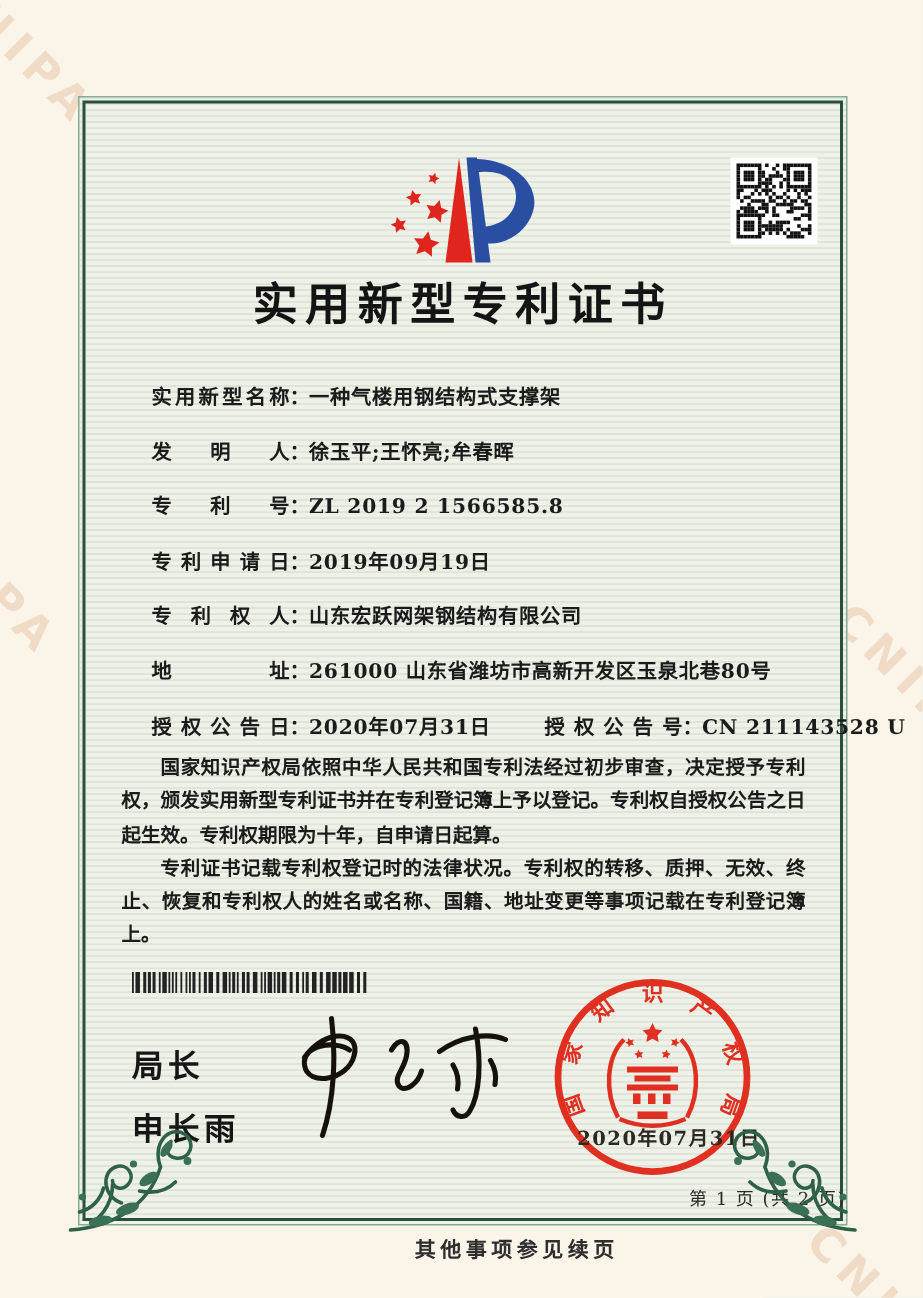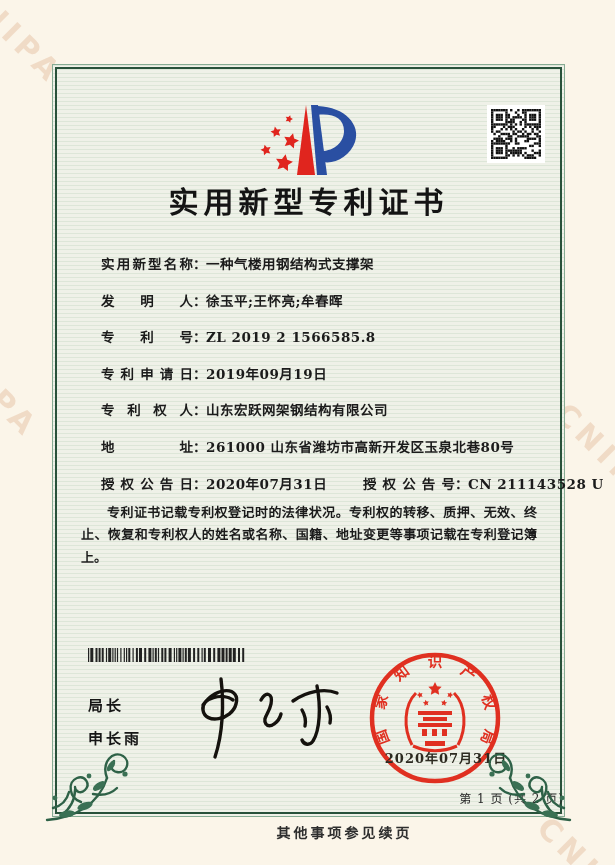--- a/index.html
+++ b/index.html
@@ -72,21 +72,21 @@
     position:absolute;left:28px;top:437px;width:456px;
     font-size:13px;line-height:22.3px;color:#1b1b1b;
     text-align:justify;
   }
   .legal p{margin:0;text-indent:2em;font-weight:bold;}
   
   .barcode{position:absolute;left:35px;top:583px;width:158px;height:14px;}
   .commissioner{
     position:absolute;left:35px;top:629px;
     font-family:"DejaVu Sans","Liberation Sans",sans-serif;
-    font-size:15px;font-weight:bold;color:#161616;letter-spacing:3px;
+    font-size:21px;font-weight:bold;color:#161616;letter-spacing:3px;
   }
   .commissioner div{margin-bottom:12px;}
   .signature{position:absolute;left:112px;top:608px;width:185px;height:92px;}
   
   .seal{position:absolute;left:312px;top:583px;width:140px;height:140px;opacity:0.95;}
   .seal-date{
     position:absolute;left:326px;top:683px;width:134px;
     text-align:center;font-size:13px;font-weight:bold;
     color:#2c2a20;letter-spacing:1px;
   }
@@ -398,20 +398,21 @@
     </div>
     <div class="frow">
       <span class="flabel">授权公告日</span><span class="fcolon">：</span><span class="fvalue">2020年07月31日</span>
       <span class="pair2">
         <span class="flabel">授权公告号</span><span class="fcolon">：</span><span class="fvalue">CN 211143528 U</span>
       </span>
     </div>
   </div>
 
   <div class="legal">
+    <p>国家知识产权局依照中华人民共和国专利法经过初步审查，决定授予专利权，颁发实用新型专利证书并在专利登记簿上予以登记。专利权自授权公告之日起生效。专利权期限为十年，自申请日起算。</p>
     <p>专利证书记载专利权登记时的法律状况。专利权的转移、质押、无效、终止、恢复和专利权人的姓名或名称、国籍、地址变更等事项记载在专利登记簿上。</p>
   </div>
 
   <svg class="barcode" id="barcode" viewBox="0 0 158 14" preserveAspectRatio="none">
       <rect x="0" y="0" width="1.2" height="14" fill="#222"></rect>
       <rect x="2.3" y="0" width="3" height="14" fill="#222"></rect>
       <rect x="7.5" y="0" width="2" height="14" fill="#222"></rect>
       <rect x="10.6" y="0" width="2" height="14" fill="#222"></rect>
       <rect x="13.7" y="0" width="2" height="14" fill="#222"></rect>
       <rect x="17.9" y="0" width="1.2" height="14" fill="#222"></rect>

